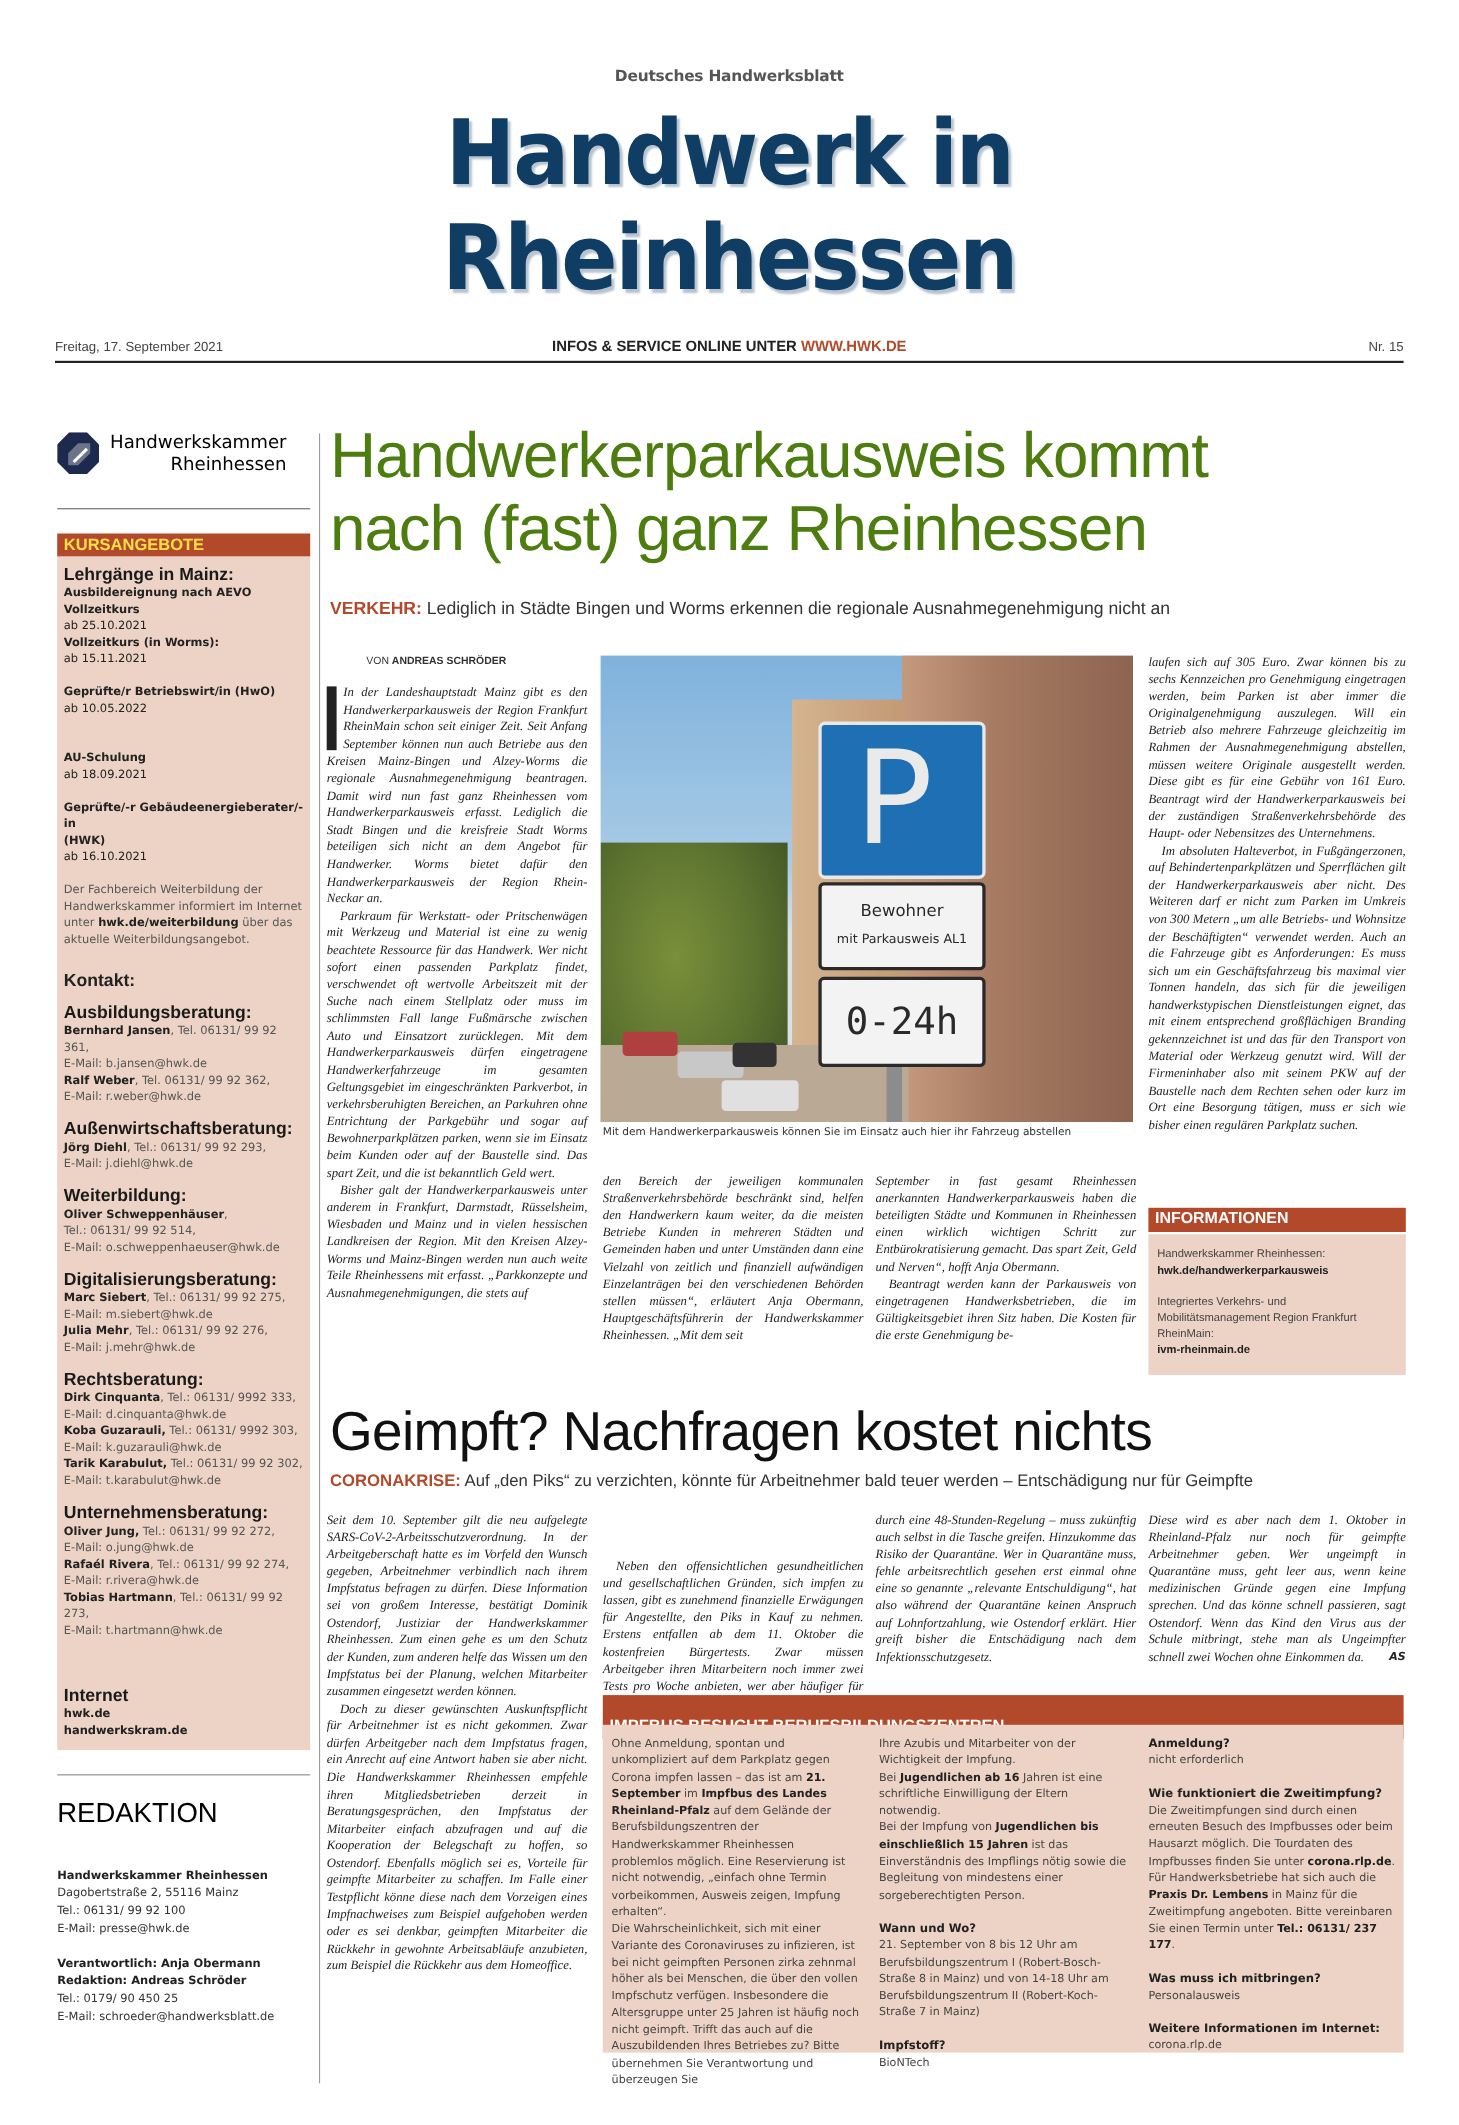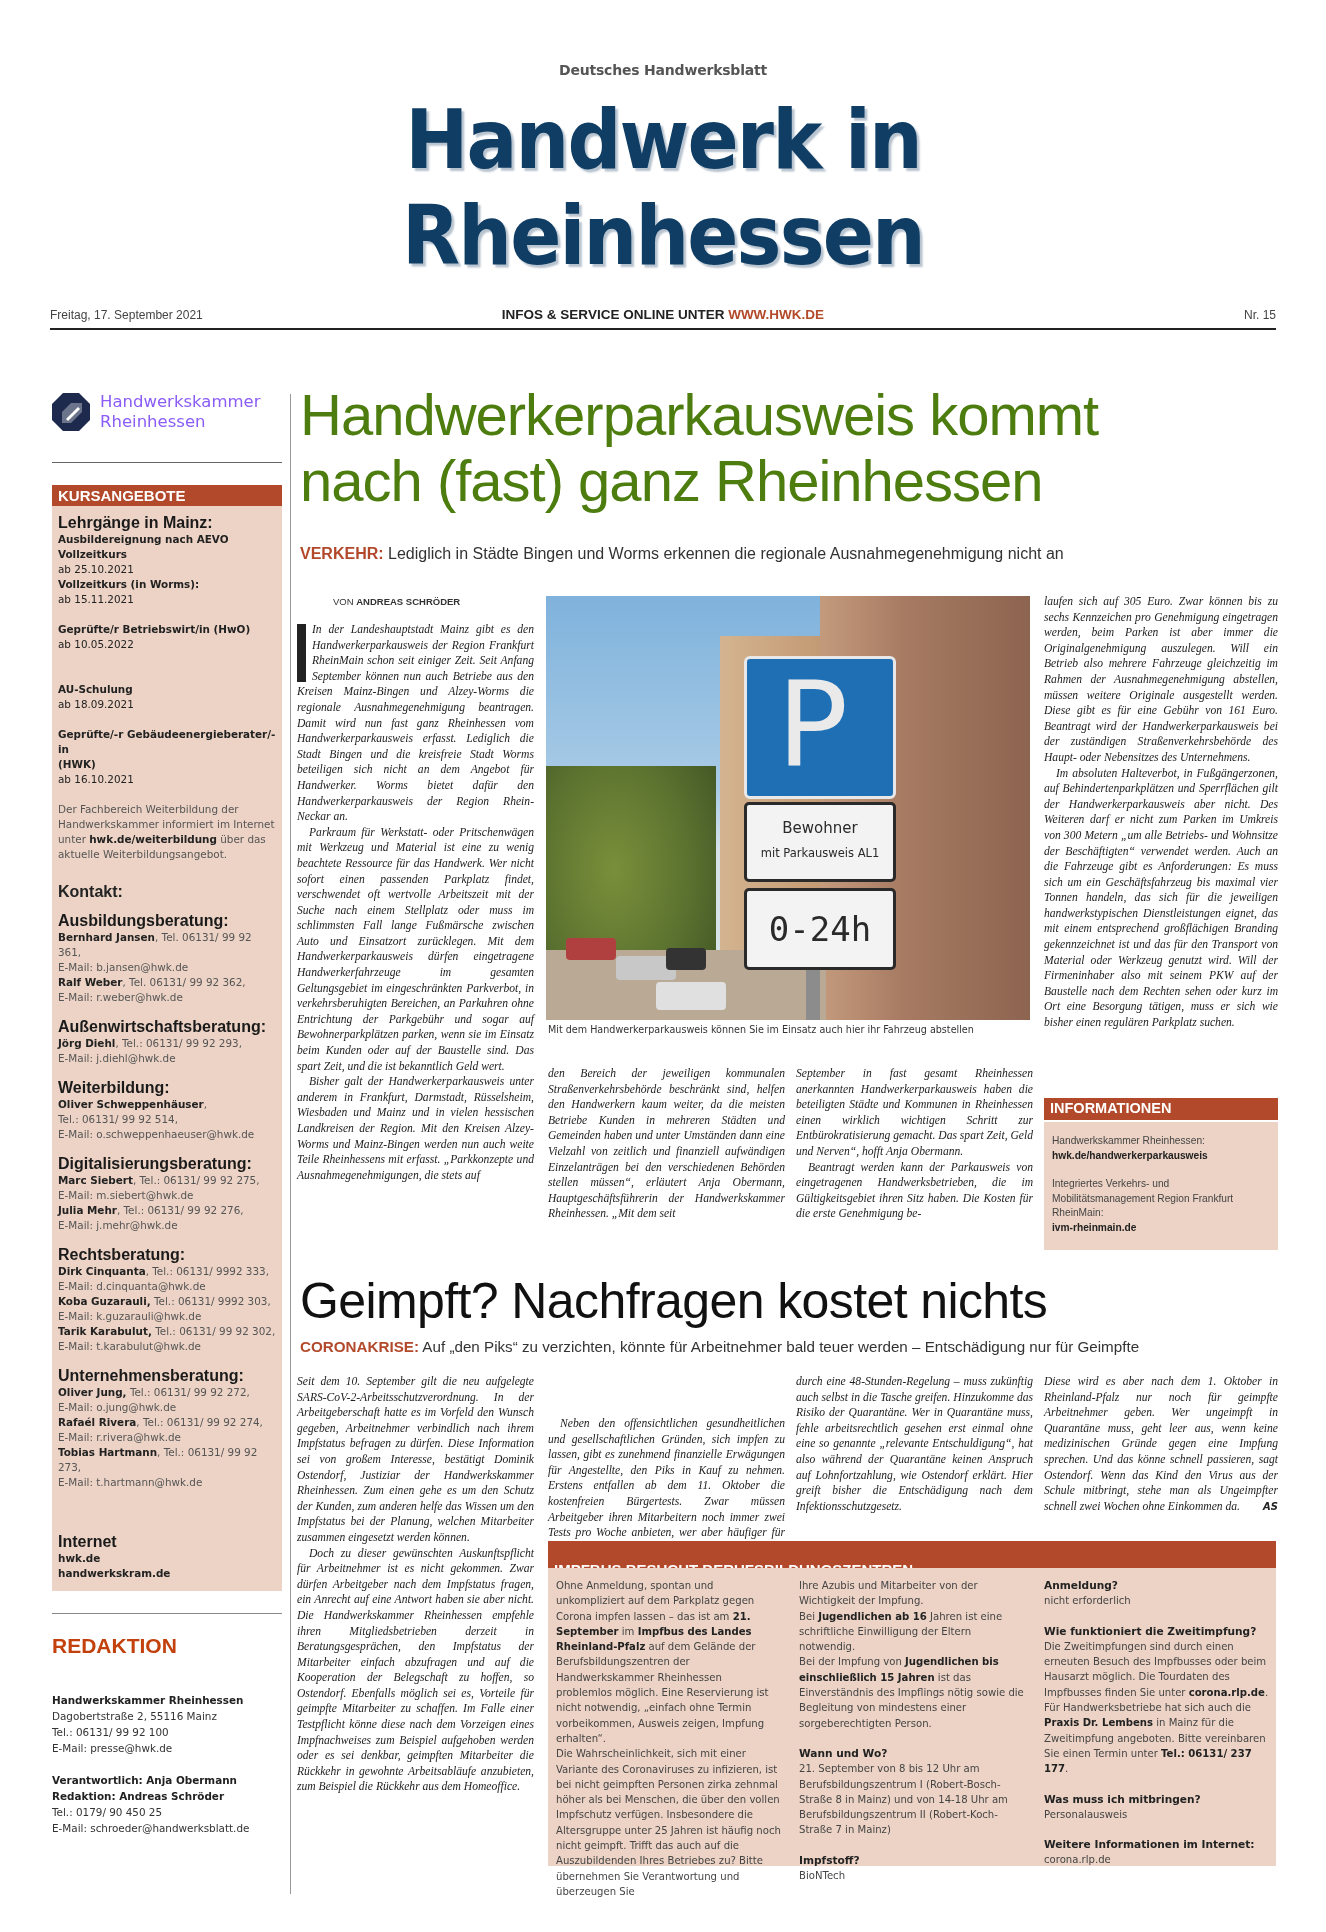--- a/index.html
+++ b/index.html
@@ -12,32 +12,32 @@
   .infobar { top: 308px; left: 50px; width: 1226px; height: 22px; border-bottom: 2px solid #222; font-size: 12px; }
   .infobar .date { position: absolute; left: 0; top: 0; color: #444; font-size: 12px; }
   .infobar .mid { position: absolute; left: 0; width: 100%; top: -1px; text-align: center; font-weight: bold; font-size: 13.5px; color: #222; }
   .infobar .mid .red { color: #b34a2a; }
   .infobar .nr { position: absolute; right: 0; top: 0; color: #444; }
 
   
   .side { left: 52px; top: 388px; width: 230px; }
   .logo-box { height: 48px; display: flex; align-items: center; gap: 10px; }
   .logo-mark { width: 38px; height: 38px; }
-  .logo-text { font-family: "DejaVu Sans", sans-serif; font-size: 16.5px; line-height: 20px; color: #8b5cf6; }
+  .logo-text { font-family: "DejaVu Sans", sans-serif; font-size: 16.5px; line-height: 20px; color: #000000; text-align: right; }
   .side-rule { height: 1px; background: #666; margin: 26px 0 22px 0; }
-  .ks-head { background: #b2492b; color: #ffffff; font-weight: bold; font-size: 15px; padding: 2px 6px; height: 21px; }
+  .ks-head { background: #b2492b; color: #fde047; font-weight: bold; font-size: 15px; padding: 2px 6px; height: 21px; }
   .ks-body { background: #ecd3c5; padding: 8px 6px 10px 6px; font-family: "DejaVu Sans", sans-serif; font-size: 10.4px; line-height: 15px; color: #222; }
   .ks-body .h1 { font-family: "Liberation Sans", sans-serif; font-weight: bold; font-size: 16px; line-height: 18px; color: #1a1a1a; }
   .ks-body .b { font-weight: bold; }
   .ks-body .gap { height: 15px; }
   .ks-body .lite { color: #555; }
   .ks-body .h2 { font-family: "Liberation Sans", sans-serif; font-weight: bold; font-size: 16px; line-height: 19px; color: #1a1a1a; margin-top: 12px; }
   .ks-body .kontakt { font-family: "Liberation Sans", sans-serif; font-weight: bold; font-size: 16px; margin-top: 22px; }
   .side-rule2 { height: 1px; background: #888; margin: 22px 0 20px 0; }
-  .redaktion { font-weight: bold; font-size: 21px; color: #c2410c; margin-bottom: 34px; }
+  .redaktion { font-weight: normal; font-size: 25px; color: #000000; margin-bottom: 34px; }
   .red-body { font-family: "DejaVu Sans", sans-serif; font-size: 10.4px; line-height: 16px; color: #333; }
   .red-body .b { font-weight: bold; color: #222; }
   .vline { left: 290px; top: 394px; width: 1px; height: 1500px; background: #999; }
 
   
   .h-big { left: 300px; top: 382px; width: 980px; font-size: 58px; line-height: 66px; letter-spacing: -1px; color: #4d7c0f; font-weight: normal; }
   .deck { left: 300px; top: 545px; font-size: 16px; color: #333; }
   .deck .tag { color: #b2492b; font-weight: bold; }
   .byline { left: 297px; top: 596px; font-size: 9.5px; color: #333; margin-left: 36px; }
   .byline b { font-weight: bold; }

